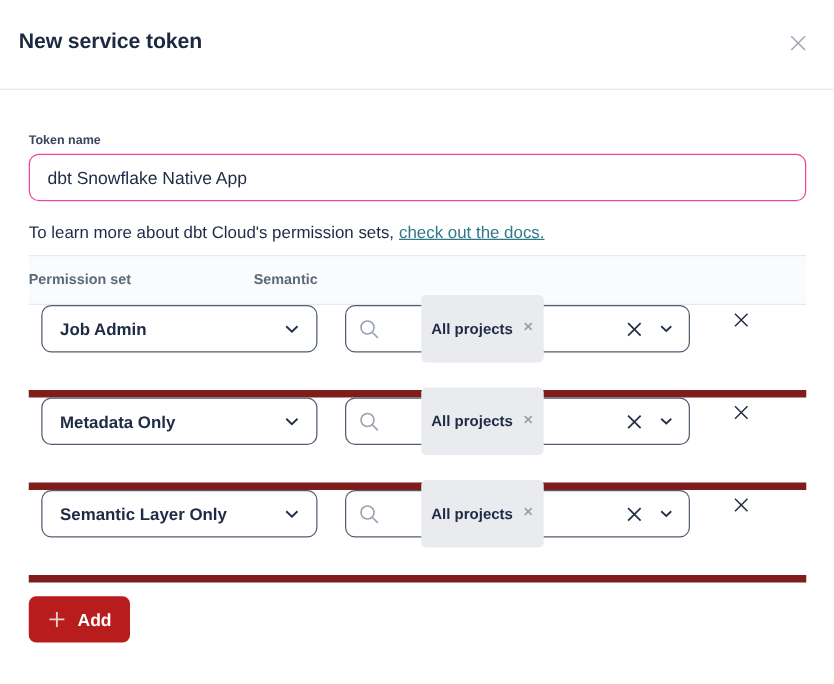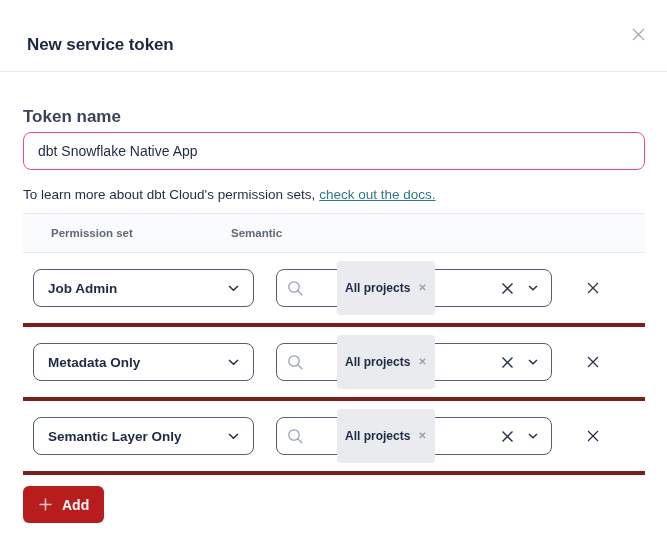--- a/index.html
+++ b/index.html
@@ -14,58 +14,58 @@
   .modal { width: 667px; height: 547px; background: #fff; }
 
   
   .modal-header {
     height: 72px;
     display: flex; align-items: flex-start; justify-content: space-between;
     padding: 23px 16px 0 15px;
     border-bottom: 1px solid #e7e9ec;
   }
   .modal-title {
-    margin: 12px; font-size: 17px; font-weight: 700; color: #1c2940;
+    margin: 0; font-size: 17px; font-weight: 700; color: #1c2940;
     letter-spacing: -0.1px;
   }
   .close-btn {
     background: none; border: none; padding: 4px; margin-top: -1px;
     cursor: pointer; display: flex;
   }
 
   
   .modal-body { padding: 0 22px 0 23px; }
 
   .field-label {
     display: block; margin-top: 35px;
-    font-size: 17px; font-weight: 700; color: #39445a;
+    font-size: 10px; font-weight: 700; color: #39445a;
   }
   .token-input {
     margin-top: 5px; width: 100%; height: 38px;
     border: 1px solid #ec4899; border-radius: 8px;
     padding: 0 14px; font-size: 14px; color: #1f2a44;
     font-family: "Liberation Sans", sans-serif; background: #fff;
     outline: none;
   }
 
   .info-text { margin: 16px 0 0 0; font-size: 13.5px; color: #1f2a44; line-height: 17px; }
   .info-text a { color: #2f7888; text-decoration: underline; margin-left: 4px; cursor: pointer; font-weight: 400; }
 
   
   .perm-table { margin-top: 10px; }
   .thead {
     height: 40px; display: flex; align-items: center;
     background: #fafbfc;
     border-top: 1px solid #e7e9ec; border-bottom: 1px solid #e7e9ec;
     font-size: 11.5px; font-weight: 700; color: #5d6a7a;
   }
-  .th-permission { margin-left: 28px; width: 180px; }
+  .th-permission { margin-left: 0; width: 180px; }
   .trow {
-    display: flex; align-items: center; height: 74px;
-    border-bottom: 4px solid #7f1d1d;
+    display: flex; height: 74px;
+    border-bottom: 6px solid #7f1d1d;
   }
 
   .select-control {
     margin-left: 10px; width: 221px; height: 38px;
     border: 1px solid #525f70; border-radius: 8px;
     display: flex; align-items: center; justify-content: space-between;
     padding: 0 14px; cursor: pointer; background: #fff;
   }
   .select-value { font-size: 13.5px; font-weight: 700; color: #1f2a44; }
 

